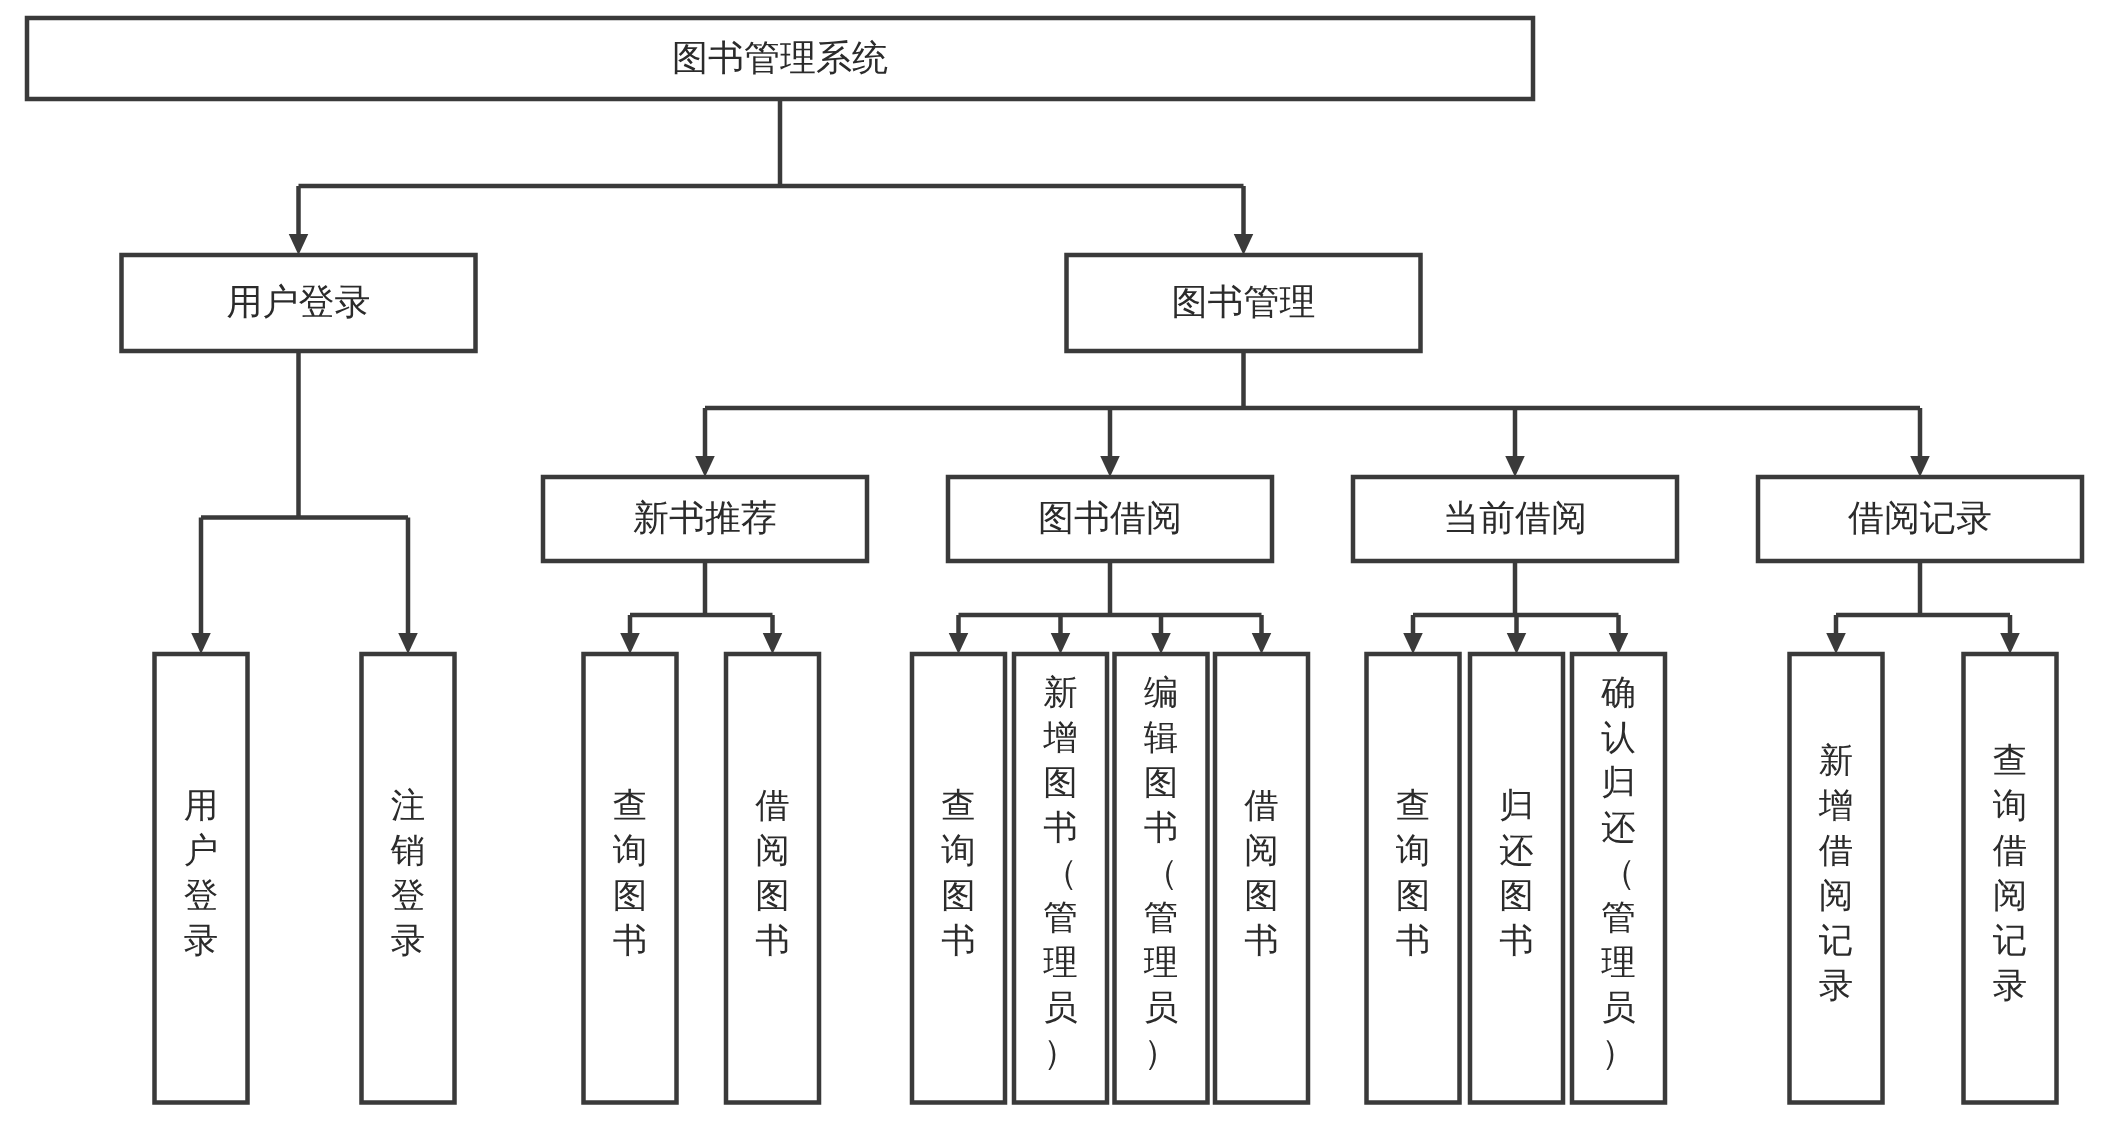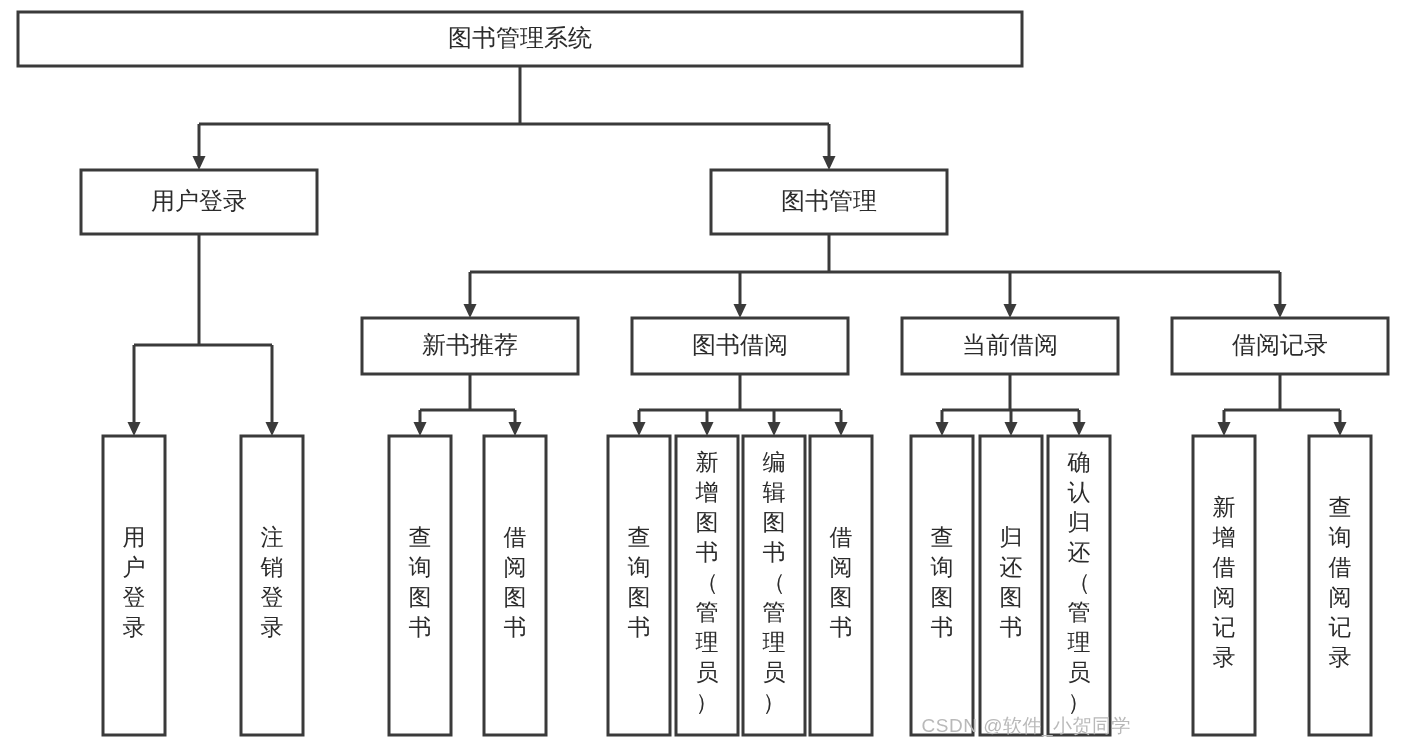--- a/index.html
+++ b/index.html
@@ -199,14 +199,13 @@
         <g>
           <rect x="1193" y="436" width="62" height="299" class="node-rect"></rect>
           <text x="1224" y="514.5" class="node-label-v"><tspan x="1224" dy="0">新</tspan><tspan x="1224" dy="30">增</tspan><tspan x="1224" dy="30">借</tspan><tspan x="1224" dy="30">阅</tspan><tspan x="1224" dy="30">记</tspan><tspan x="1224" dy="30">录</tspan></text>
         </g>
         <g>
           <rect x="1309" y="436" width="62" height="299" class="node-rect"></rect>
           <text x="1340" y="514.5" class="node-label-v"><tspan x="1340" dy="0">查</tspan><tspan x="1340" dy="30">询</tspan><tspan x="1340" dy="30">借</tspan><tspan x="1340" dy="30">阅</tspan><tspan x="1340" dy="30">记</tspan><tspan x="1340" dy="30">录</tspan></text>
         </g>
       </g>
   </svg>
-  <div class="watermark-text">CSDN @软件_小贺同学</div>
 </div>
 
 </body></html>

